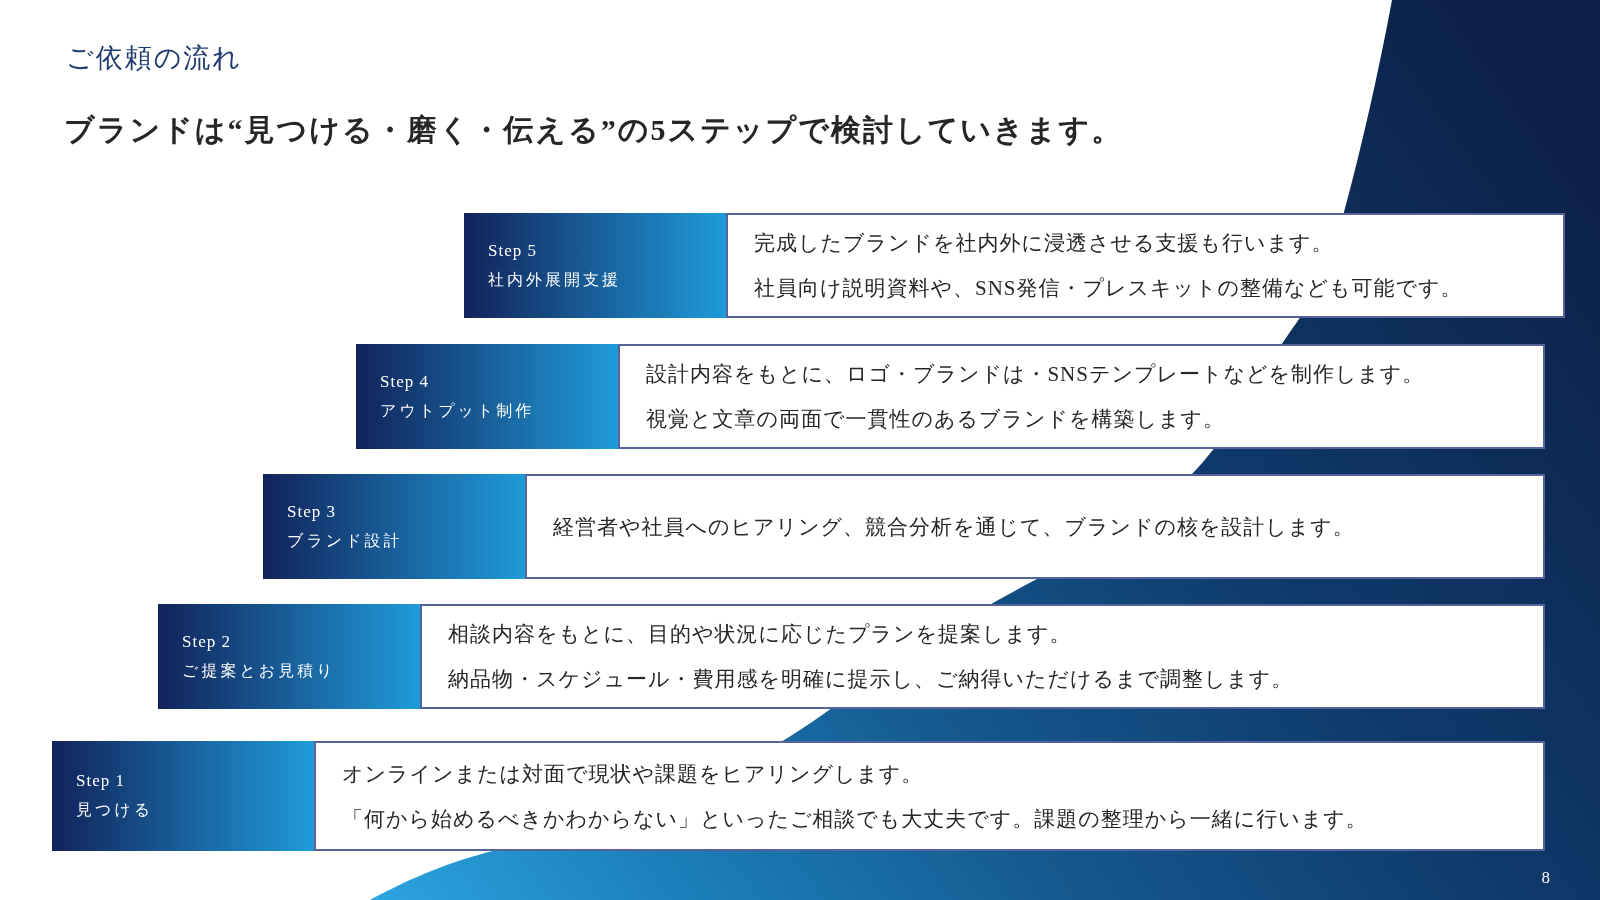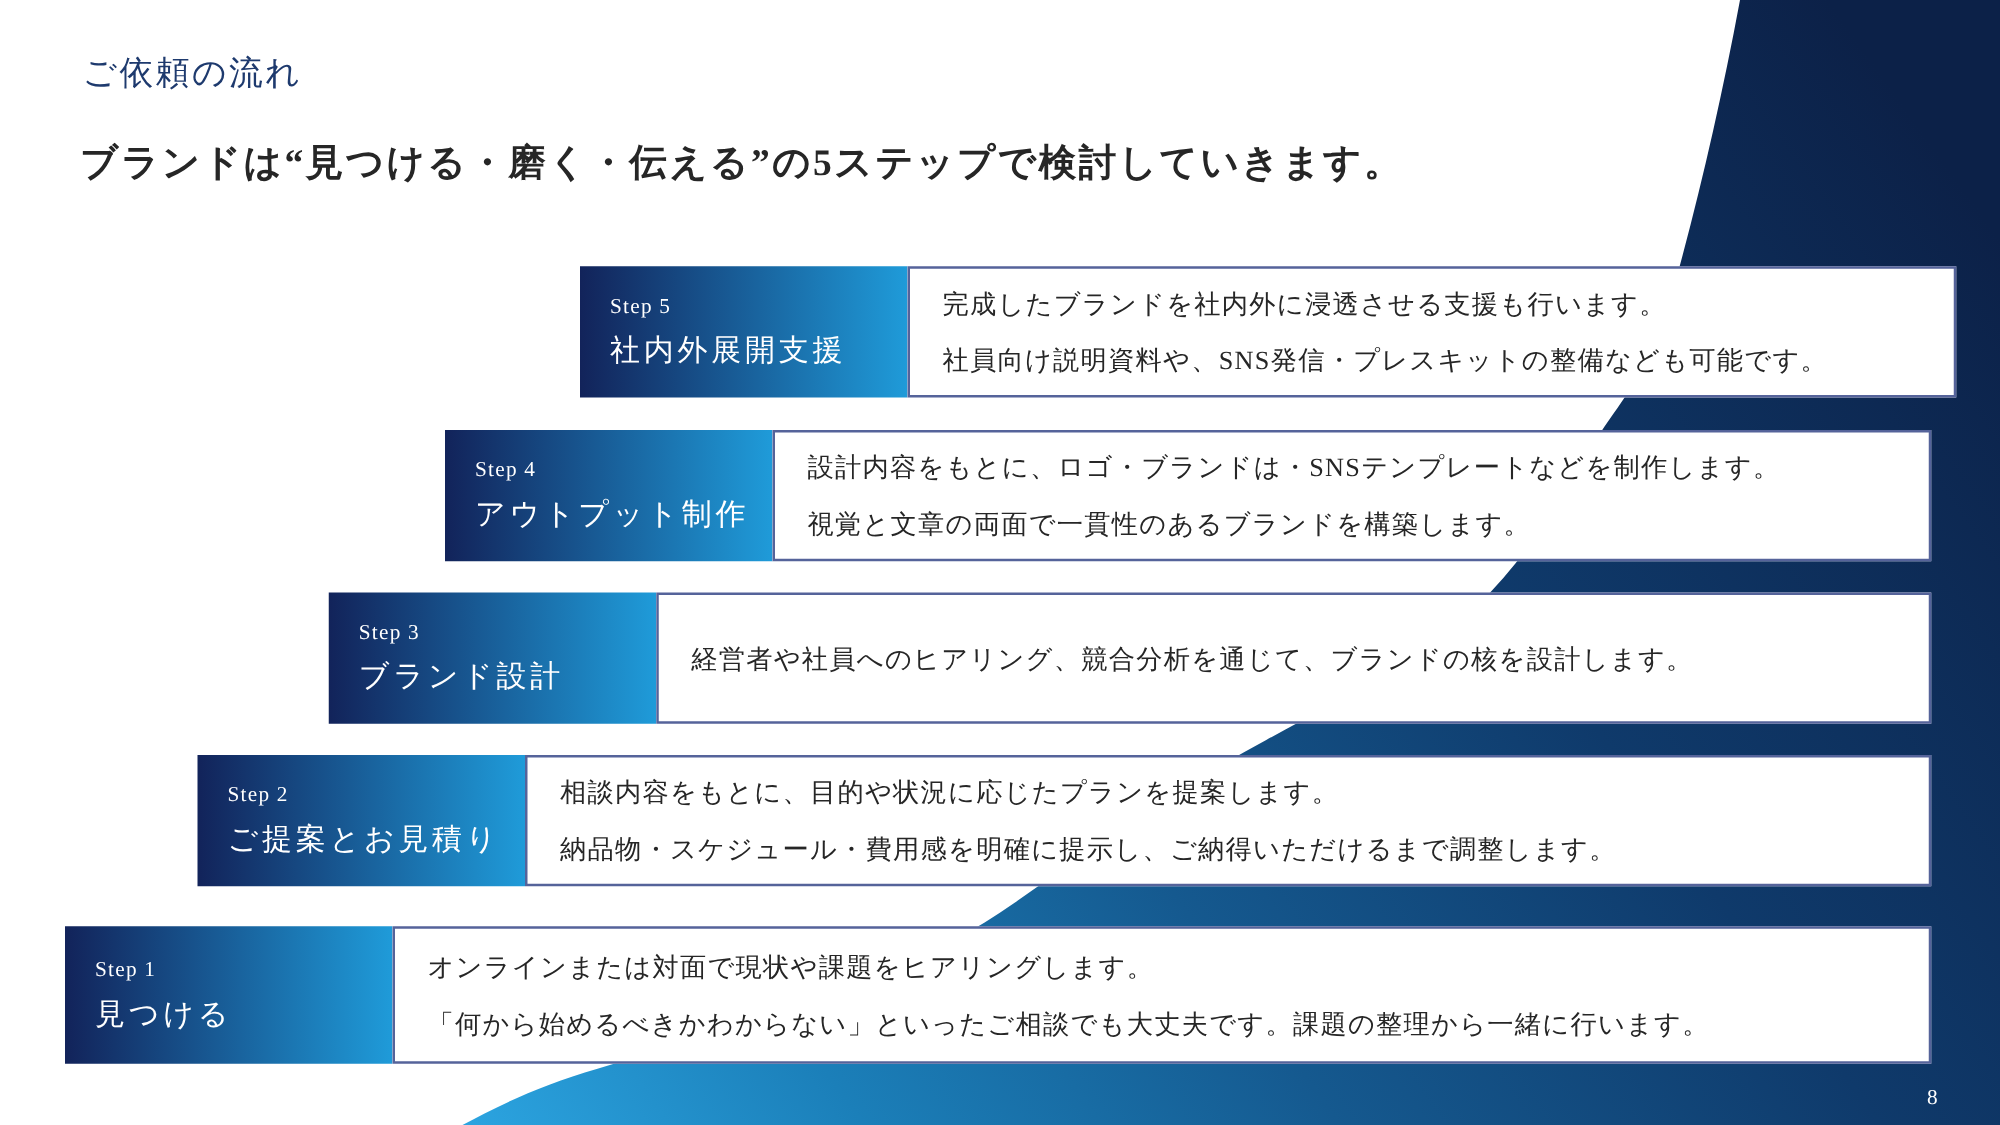--- a/index.html
+++ b/index.html
@@ -28,21 +28,21 @@
   .row-2{top:604px;left:158px;width:1387px;}
   .row-1{top:741px;left:52px;width:1493px;height:110px;}
   .step-label{
     width:262px;flex:0 0 262px;
     background:linear-gradient(90deg,var(--label-start,#12235A),var(--label-end,#1F9BD9));
     color:#ffffff;
     display:flex;flex-direction:column;justify-content:center;
     padding-left:24px;box-sizing:border-box;gap:9px;
   }
   .step-num{font-size:17px;letter-spacing:1px;}
-  .step-title{font-size:24px;letter-spacing:3px;}
+  .step-title{font-size:16px;letter-spacing:3px;}
   .step-desc{
     flex:1;background:#ffffff;
     border:2px solid var(--box-border,#55639A);
     box-sizing:border-box;
     display:flex;flex-direction:column;justify-content:center;gap:17px;
     padding-left:26px;padding-right:8px;
     color:var(--body-color,#262626);
   }
   .desc-line{font-size:21px;letter-spacing:1px;white-space:nowrap;}
   .page-number{

